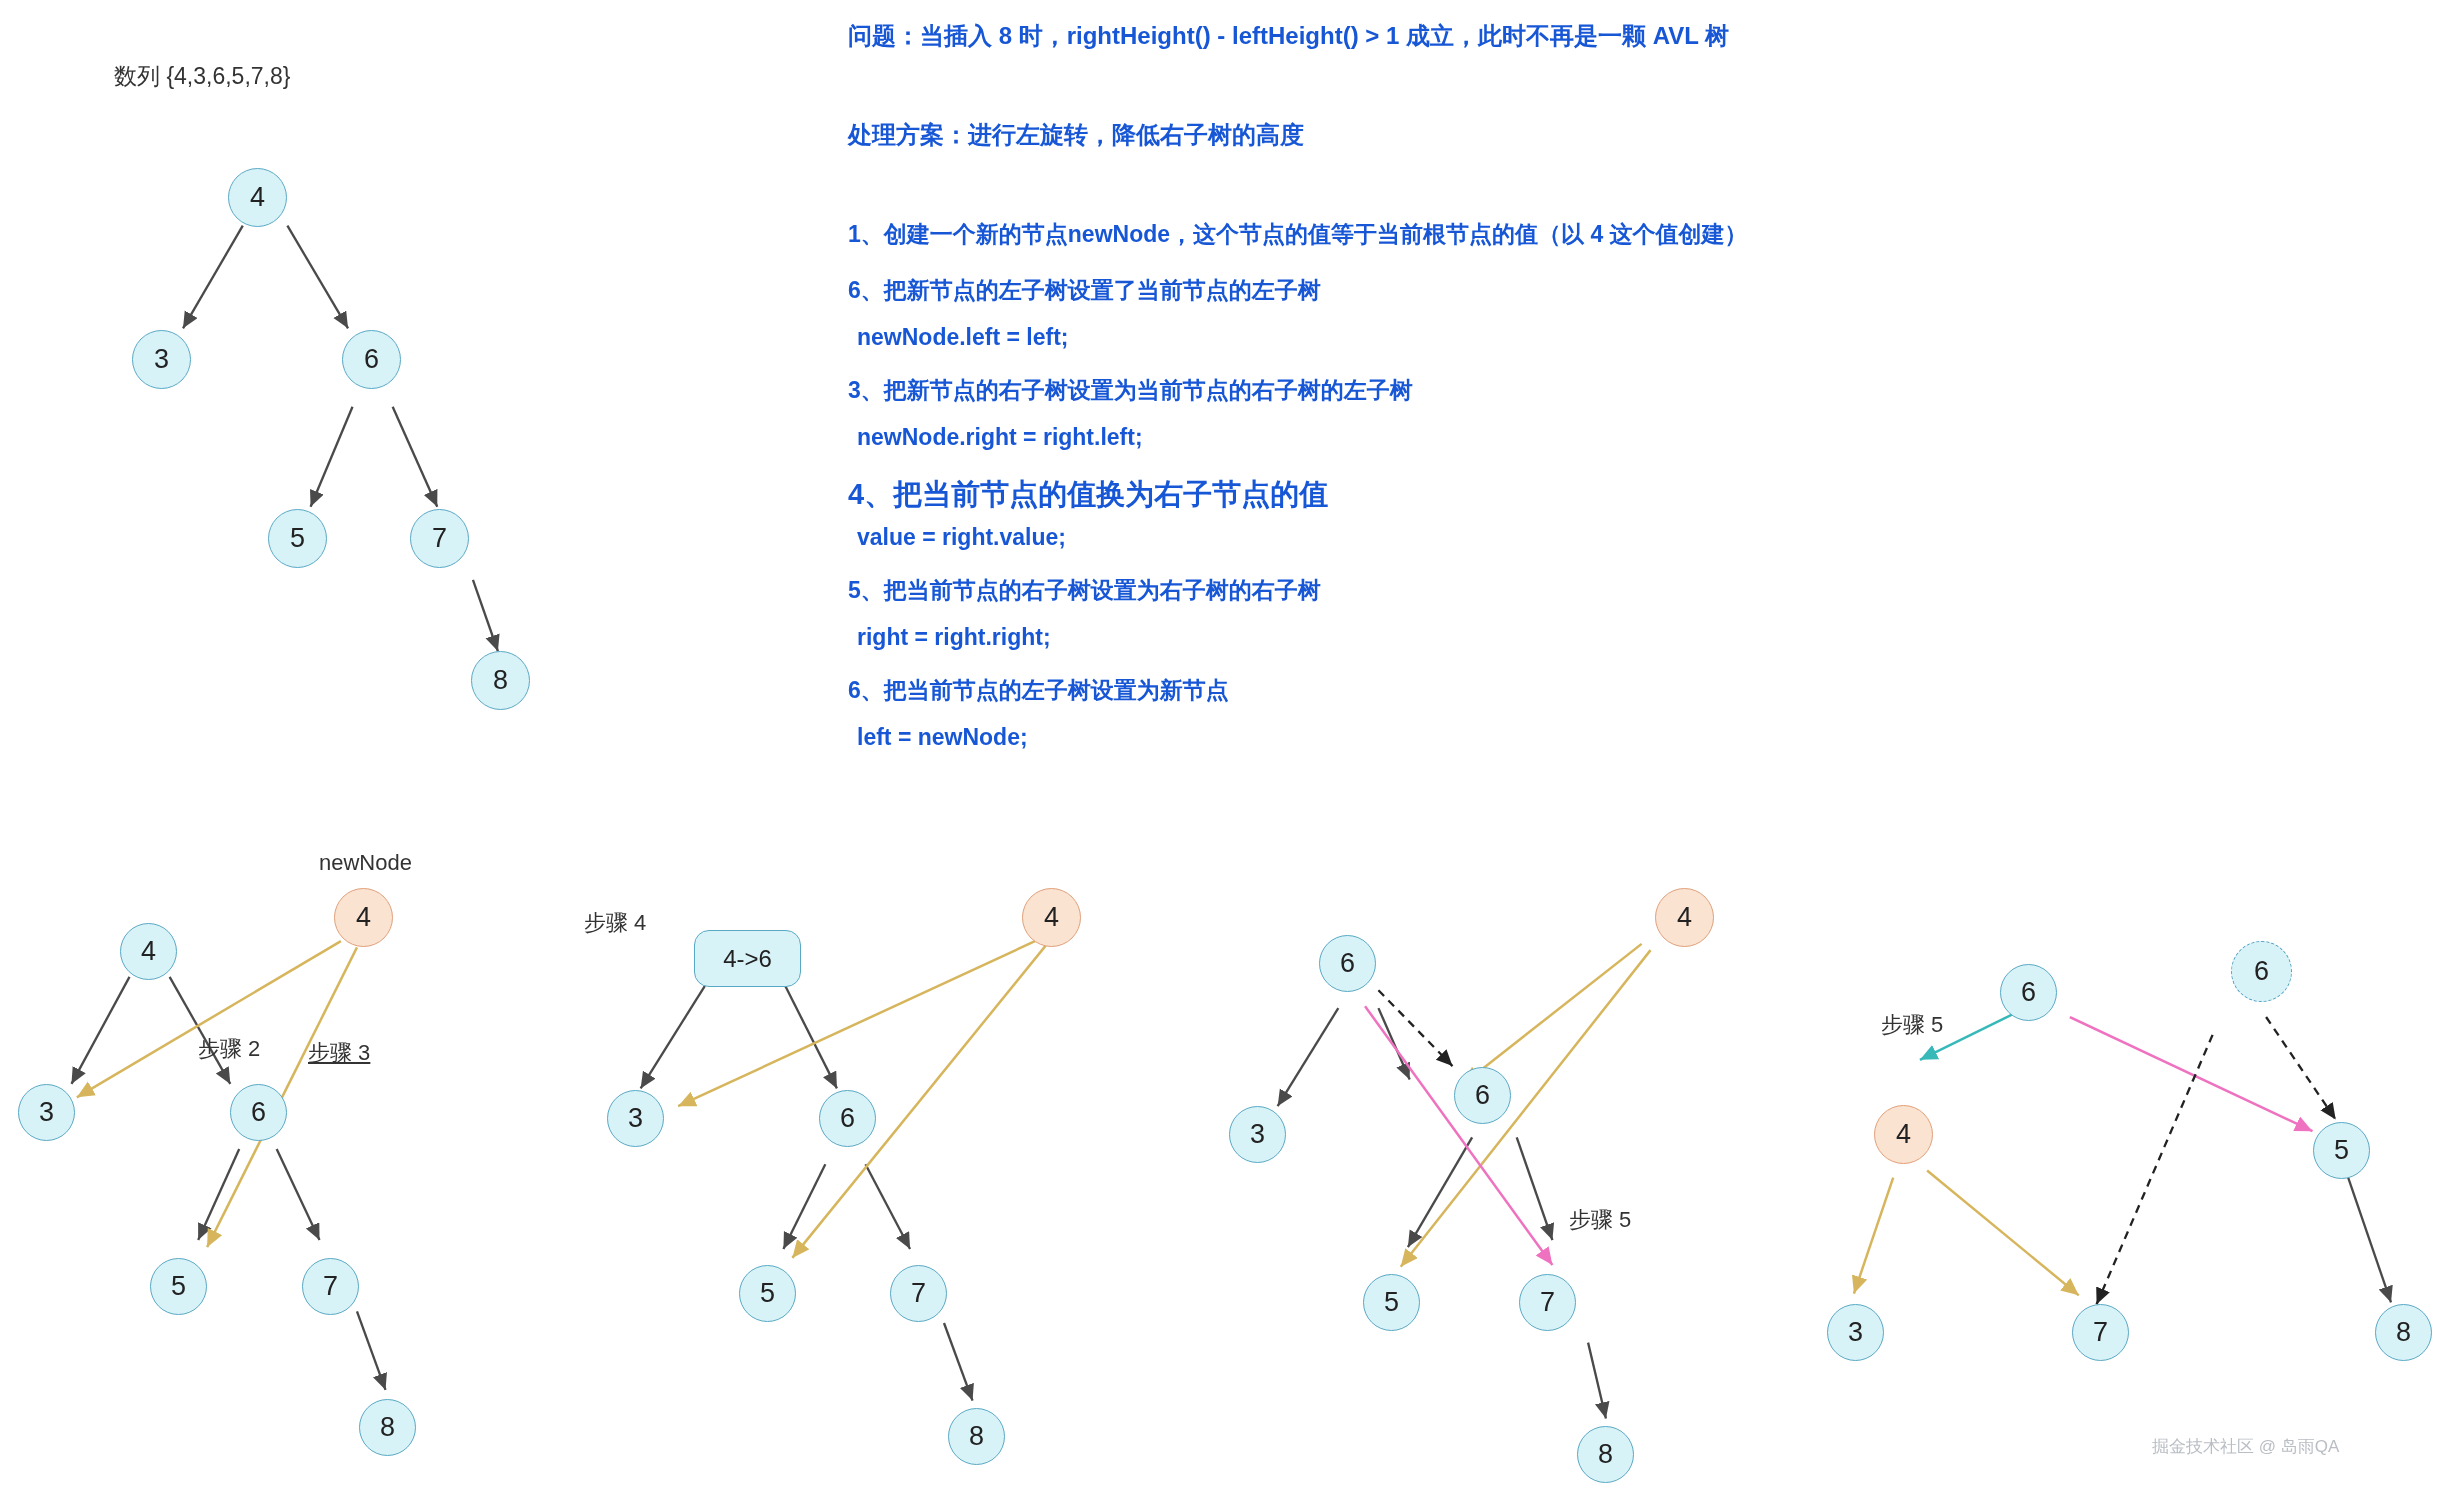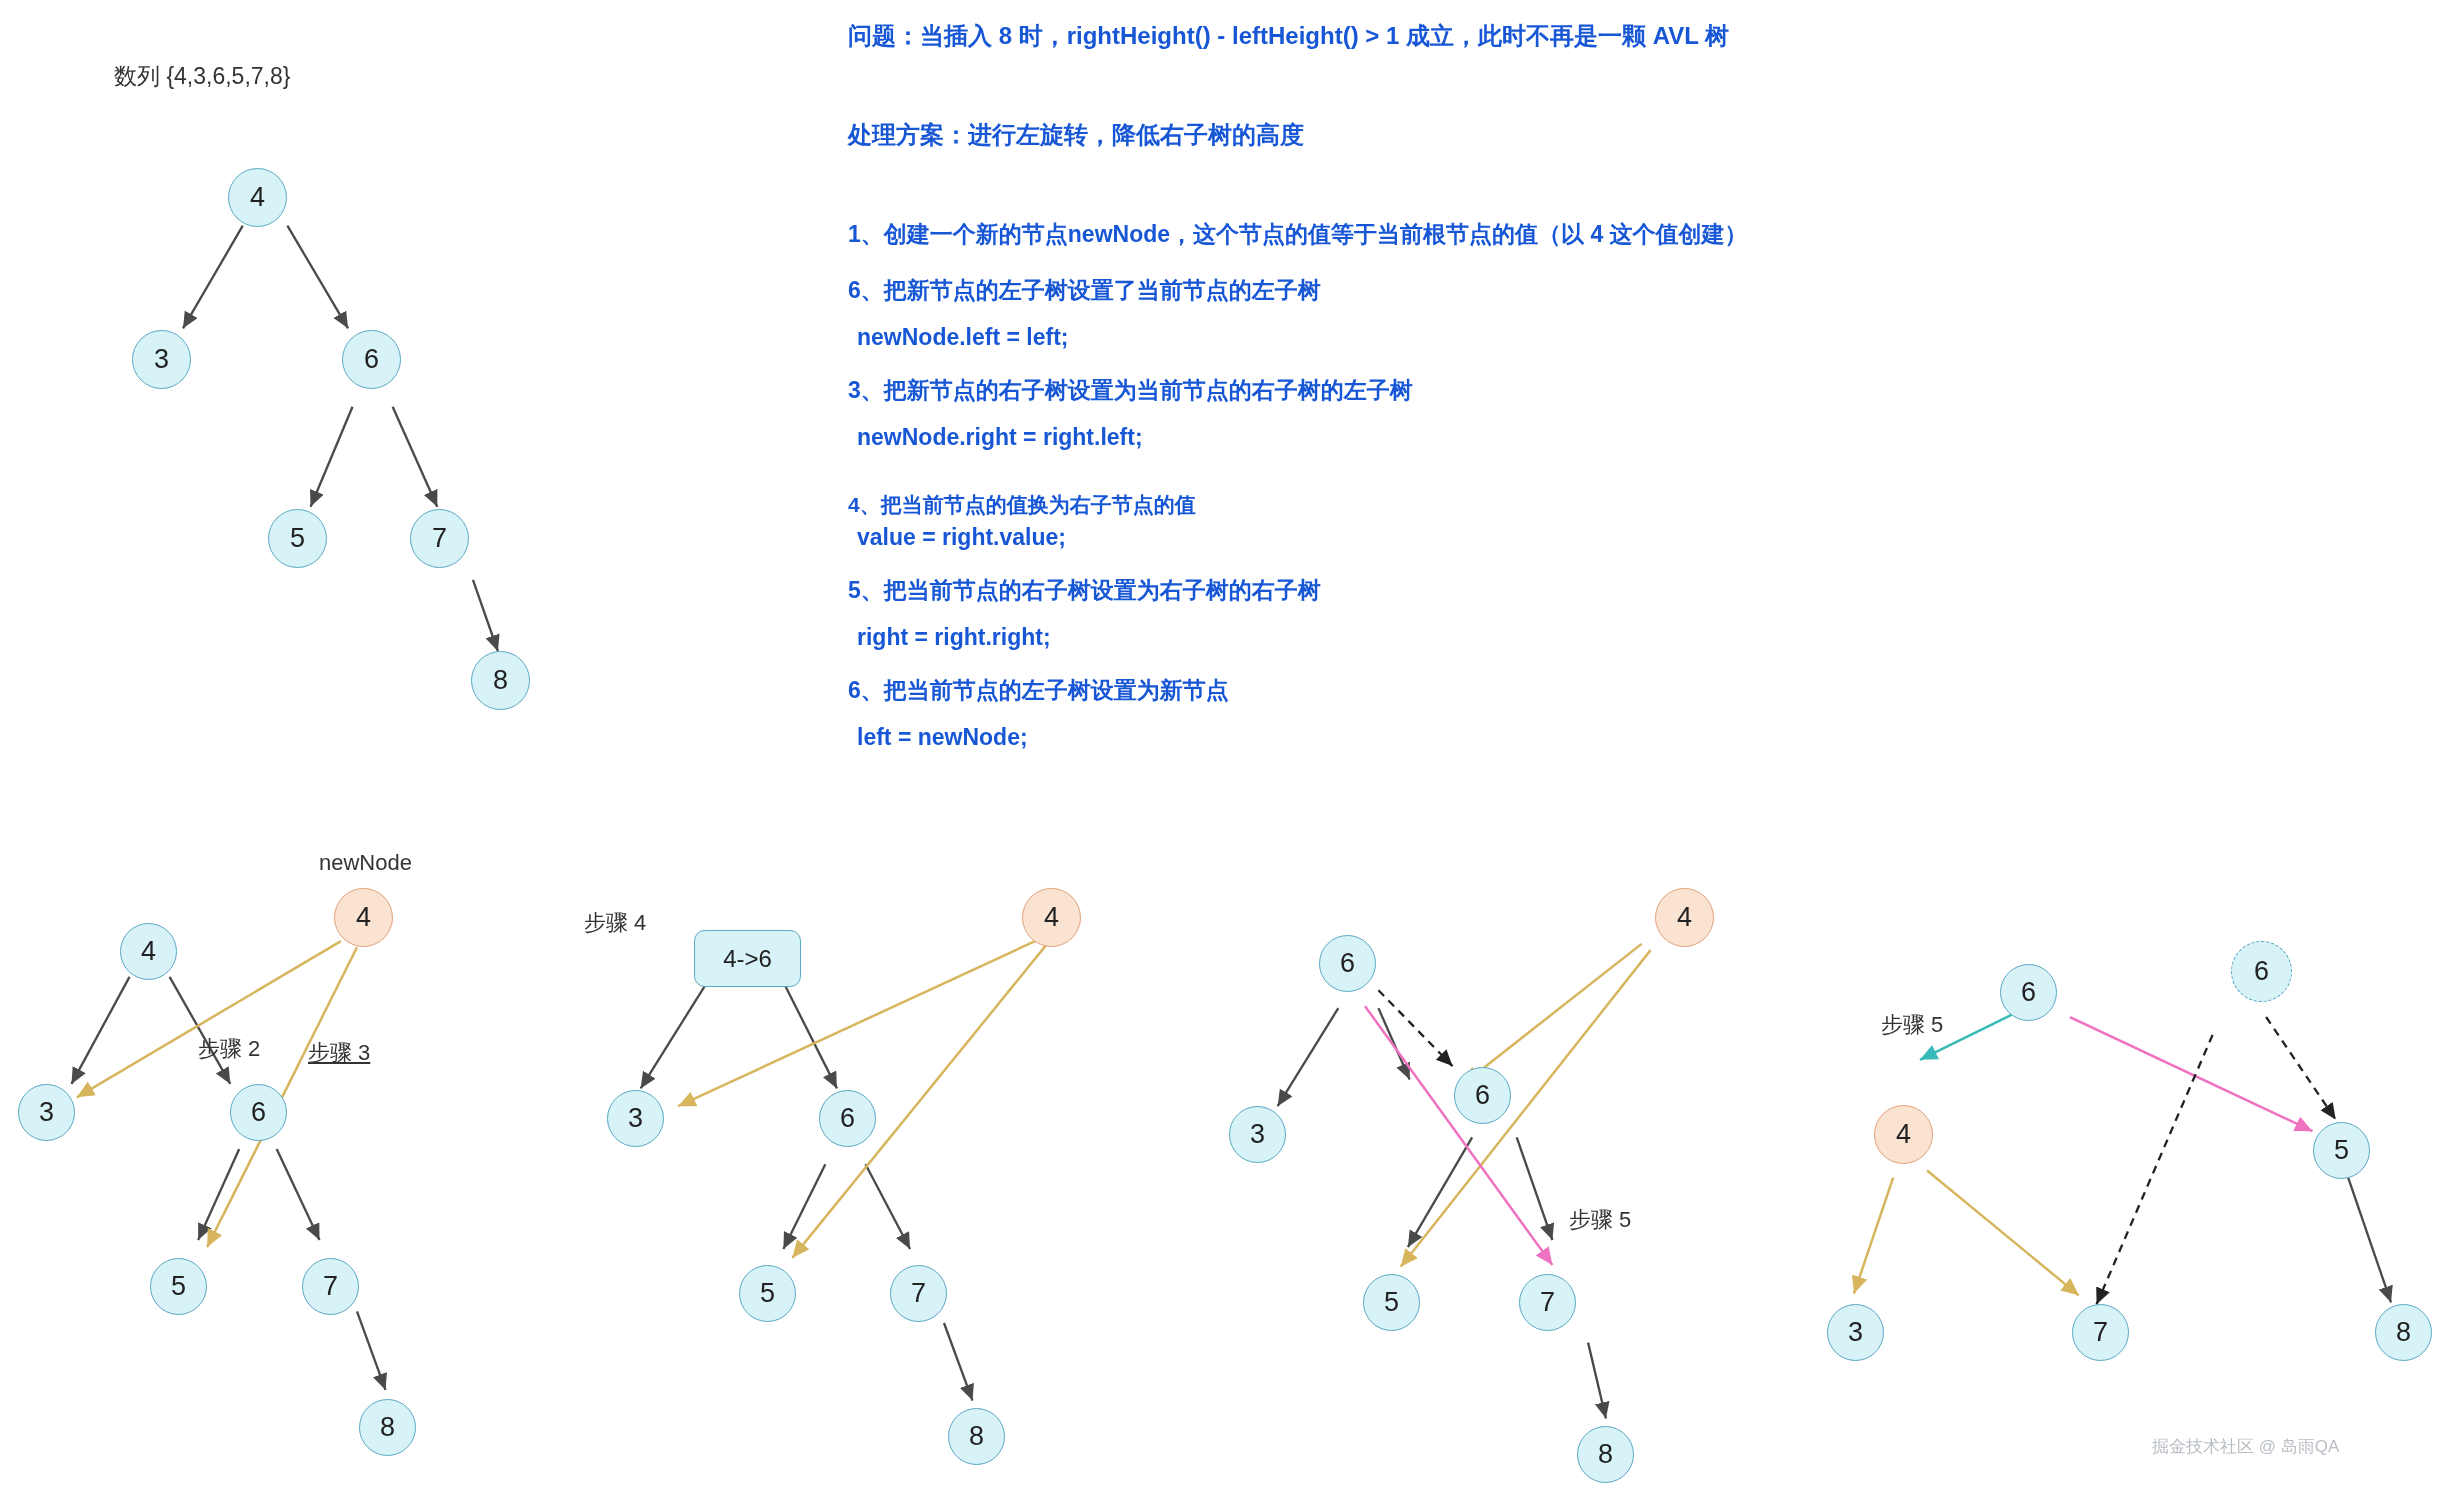--- a/index.html
+++ b/index.html
@@ -116,41 +116,41 @@
 <div class="node" style="left:471px;top:651px;width:57px;height:57px;">8</div>
 
 <div class="bluetxt" style="left:848px;top:19.6px;font-size:24px;">问题：当插入 8 时，rightHeight() - leftHeight() &gt; 1 成立，此时不再是一颗 AVL 树</div>
 <div class="bluetxt" style="left:848px;top:119px;font-size:24px;">处理方案：进行左旋转，降低右子树的高度</div>
 
 <div class="bluetxt" style="left:848px;top:219px;font-size:23px;">1、创建一个新的节点newNode，这个节点的值等于当前根节点的值（以 4 这个值创建）</div>
 <div class="bluetxt" style="left:848px;top:275px;font-size:23px;">6、把新节点的左子树设置了当前节点的左子树</div>
 <div class="bluetxt" style="left:857px;top:324px;font-size:23px;">newNode.left = left;</div>
 <div class="bluetxt" style="left:848px;top:375px;font-size:23px;">3、把新节点的右子树设置为当前节点的右子树的左子树</div>
 <div class="bluetxt" style="left:857px;top:424px;font-size:23px;">newNode.right = right.left;</div>
-<div class="bluetxt" style="left:848px;top:475px;font-size:21px;margin-top:16px;">4、把当前节点的值换为右子节点的值</div>
+<div class="bluetxt" style="left:848px;top:475px;font-size:29px;">4、把当前节点的值换为右子节点的值</div>
 <div class="bluetxt" style="left:857px;top:524px;font-size:23px;">value = right.value;</div>
 <div class="bluetxt" style="left:848px;top:575px;font-size:23px;">5、把当前节点的右子树设置为右子树的右子树</div>
 <div class="bluetxt" style="left:857px;top:624px;font-size:23px;">right = right.right;</div>
 <div class="bluetxt" style="left:848px;top:675px;font-size:23px;">6、把当前节点的左子树设置为新节点</div>
 <div class="bluetxt" style="left:857px;top:724px;font-size:23px;">left = newNode;</div>
 
 <div class="txt" style="left:319px;top:830px;margin-top:20px;">newNode</div>
 <div class="node peach" style="left:334px;top:888px;width:57px;height:57px;">4</div>
 <div class="node" style="left:120px;top:923px;width:55px;height:55px;">4</div>
 <div class="txt" style="left:198px;top:1034px;">步骤 2</div>
 <div class="txt" style="left:308px;top:1038px;text-decoration:underline;">步骤 3</div>
 <div class="node" style="left:18px;top:1084px;width:55px;height:55px;">3</div>
 <div class="node" style="left:230px;top:1084px;width:55px;height:55px;">6</div>
 <div class="node" style="left:150px;top:1258px;width:55px;height:55px;">5</div>
 <div class="node" style="left:302px;top:1258px;width:55px;height:55px;">7</div>
 <div class="node" style="left:359px;top:1399px;width:55px;height:55px;">8</div>
 
 <div class="txt" style="left:584px;top:908px;">步骤 4</div>
 <div class="node peach" style="left:1022px;top:888px;width:57px;height:57px;">4</div>
-<div class="node wide" style="left:694px;top:930px;width:105px;height:55px;font-size:24px;">4-&gt;6</div>
+<div class="node wide" style="left:694px;top:930px;width:105px;height:55px;font-size:24px;border-radius:15px;">4-&gt;6</div>
 <div class="node" style="left:607px;top:1090px;width:55px;height:55px;">3</div>
 <div class="node" style="left:819px;top:1090px;width:55px;height:55px;">6</div>
 <div class="node" style="left:739px;top:1265px;width:55px;height:55px;">5</div>
 <div class="node" style="left:890px;top:1265px;width:55px;height:55px;">7</div>
 <div class="node" style="left:948px;top:1408px;width:55px;height:55px;">8</div>
 
 <div class="node peach" style="left:1655px;top:888px;width:57px;height:57px;">4</div>
 <div class="node" style="left:1319px;top:935px;width:55px;height:55px;">6</div>
 <div class="node" style="left:1229px;top:1106px;width:55px;height:55px;">3</div>
 <div class="node" style="left:1454px;top:1067px;width:55px;height:55px;">6</div>

